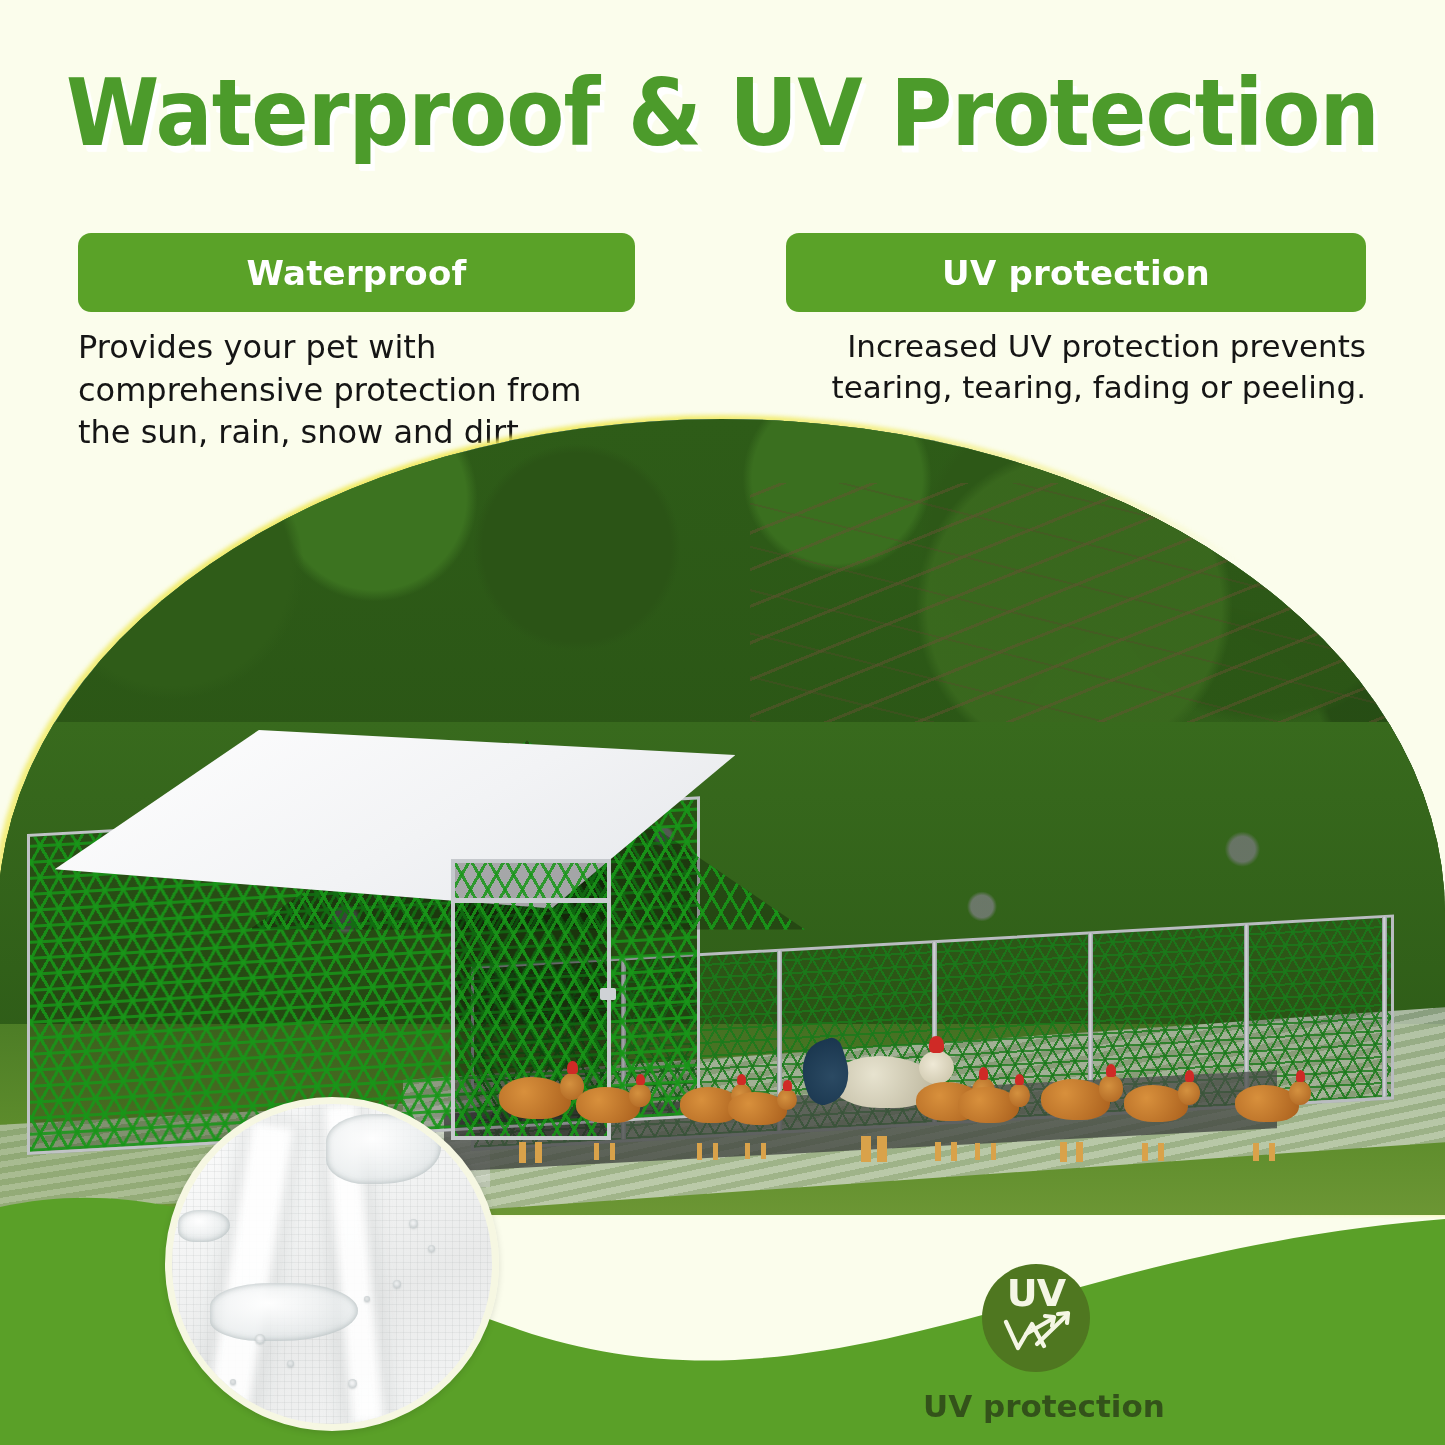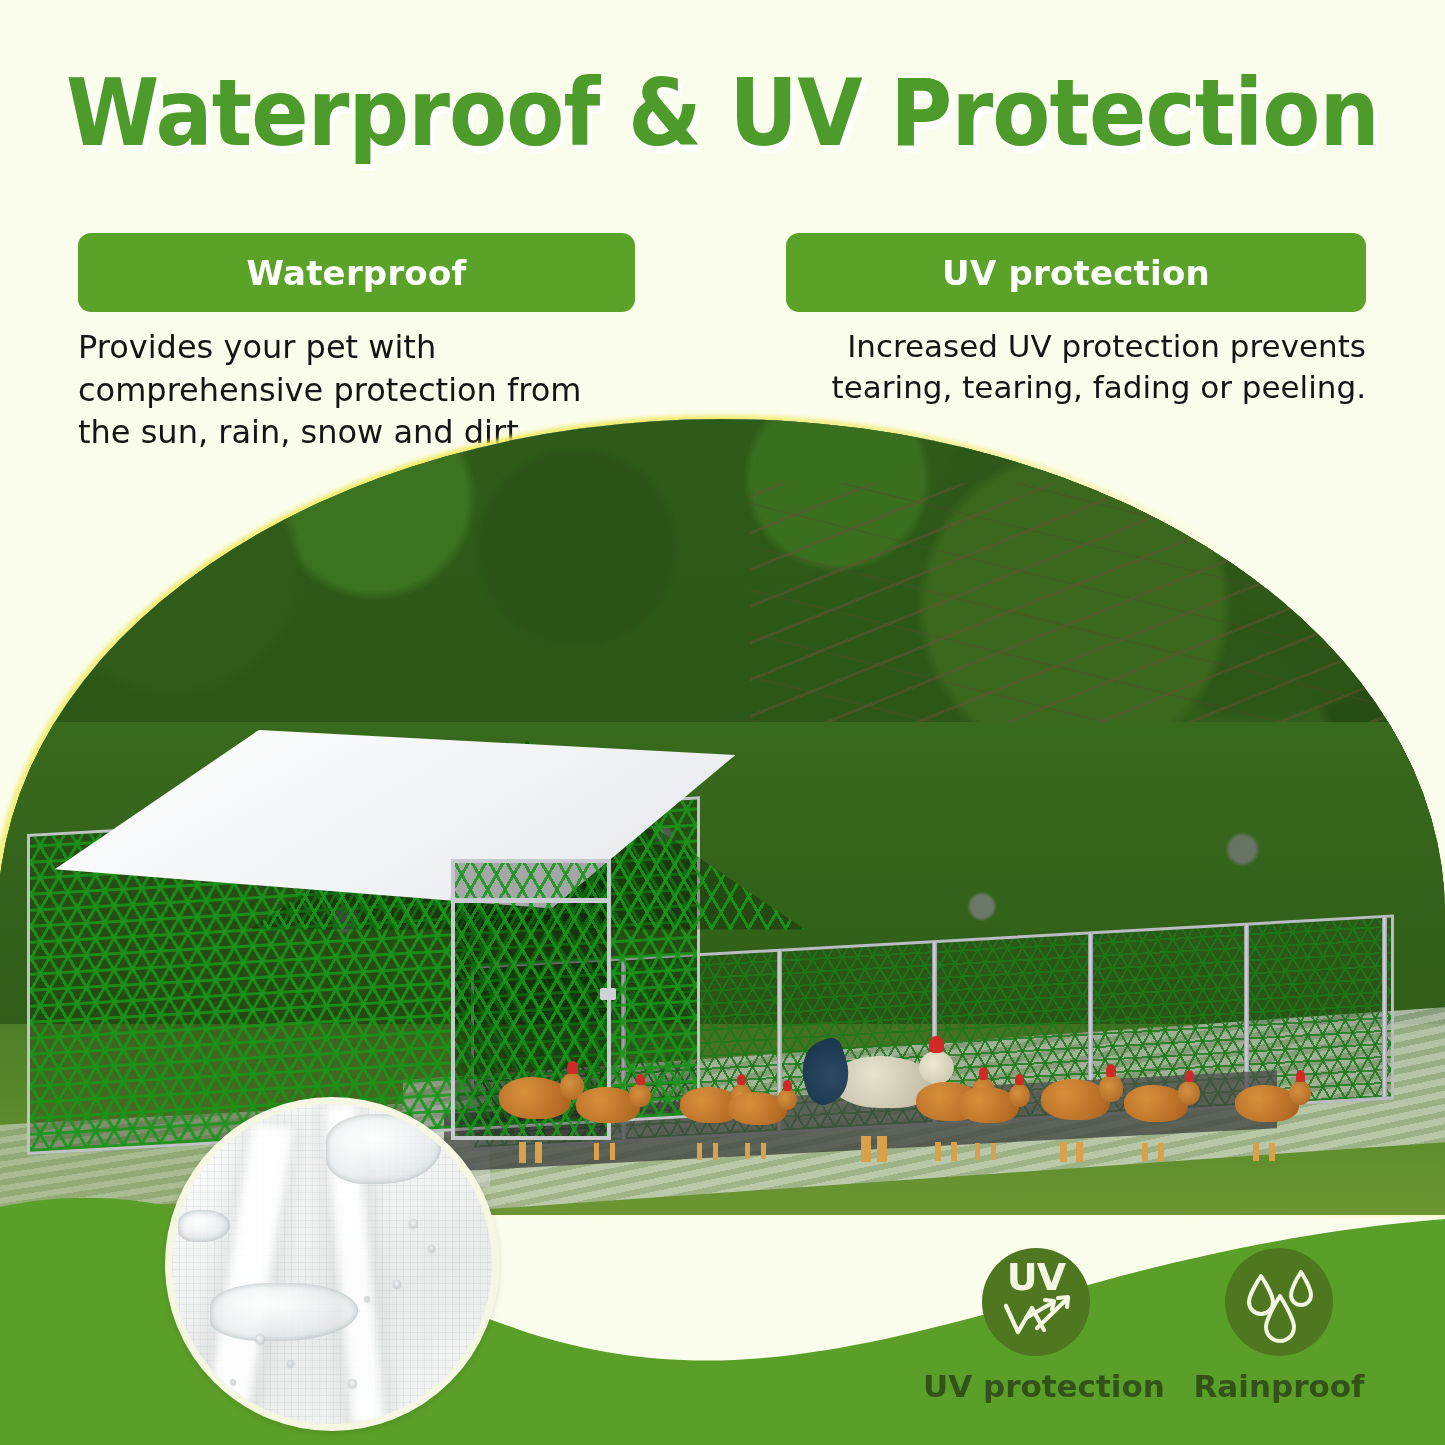--- a/index.html
+++ b/index.html
@@ -257,21 +257,21 @@
     position:absolute;
     border-radius:46% 54% 60% 40%;
     background:radial-gradient(ellipse at 40% 35%, rgba(255,255,255,.95), rgba(206,214,216,.6));
     box-shadow:inset 0 0 6px rgba(150,162,164,.7);
   }
 
   
   .bbadge{position:absolute;text-align:center;}
   .bcircle{
     width:108px;height:108px;border-radius:50%;
-    background:#4f7720;margin:0 auto;position:relative;
+    background:#4f7720;margin:16px auto;position:relative;
   }
   .bcaption{
     margin-top:12px;font-size:31px;font-weight:700;color:#33521a;
     font-family:"DejaVu Sans", sans-serif;white-space:nowrap;
   }
   .uvtext{
     position:absolute;left:0;right:0;top:10px;
     font-family:"DejaVu Sans", sans-serif;font-weight:700;
     font-size:38px;color:#f4f6e4;letter-spacing:-1px;line-height:1;
   }
@@ -416,26 +416,14 @@
           <path d="M44,70 L70,55"></path>
           <path d="M63,52 L72,53 L70,62"></path>
           <path d="M55,80 L84,52"></path>
           <path d="M76,50 L86,49 L85,59"></path>
         </g>
       </svg>
     </div>
     <div class="bcaption">UV protection</div>
   </div>
 
-  <div class="bbadge" style="left:1179px;top:1248px;width:200px;">
-    <div class="bcircle">
-      <svg width="108" height="108" viewBox="0 0 108 108" style="position:absolute;left:0;top:0;">
-        <g fill="none" stroke="#f4f6e4" stroke-width="4" stroke-linecap="round" stroke-linejoin="round">
-          <path d="M36,28 C36,28 24,46 24,54 A12,12 0 0 0 48,54 C48,46 36,28 36,28 Z"></path>
-          <path d="M76,24 C76,24 66,40 66,47 A10,10 0 0 0 86,47 C86,40 76,24 76,24 Z"></path>
-          <path d="M55,48 C55,48 41,70 41,79 A14,14 0 0 0 69,79 C69,70 55,48 55,48 Z"></path>
-        </g>
-      </svg>
-    </div>
-    <div class="bcaption">Rainproof</div>
-  </div>
 
 </div>
 
 </body></html>

